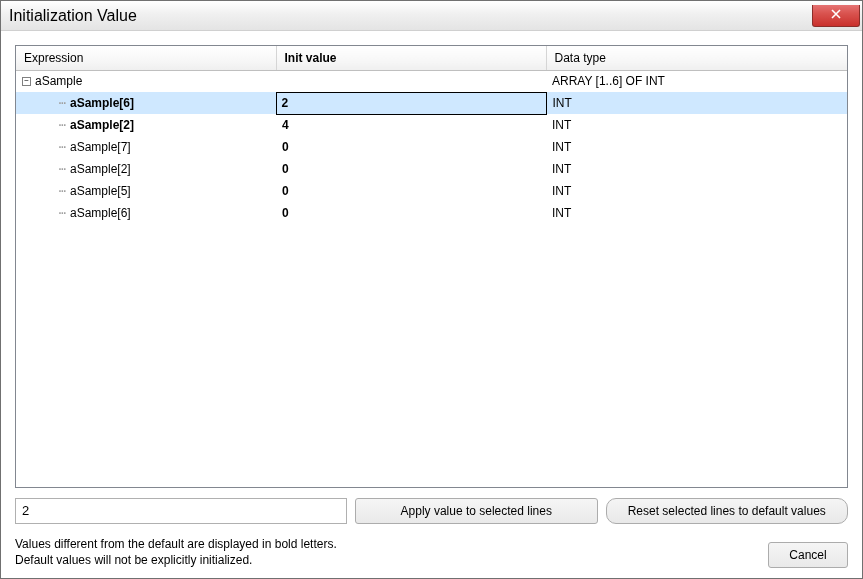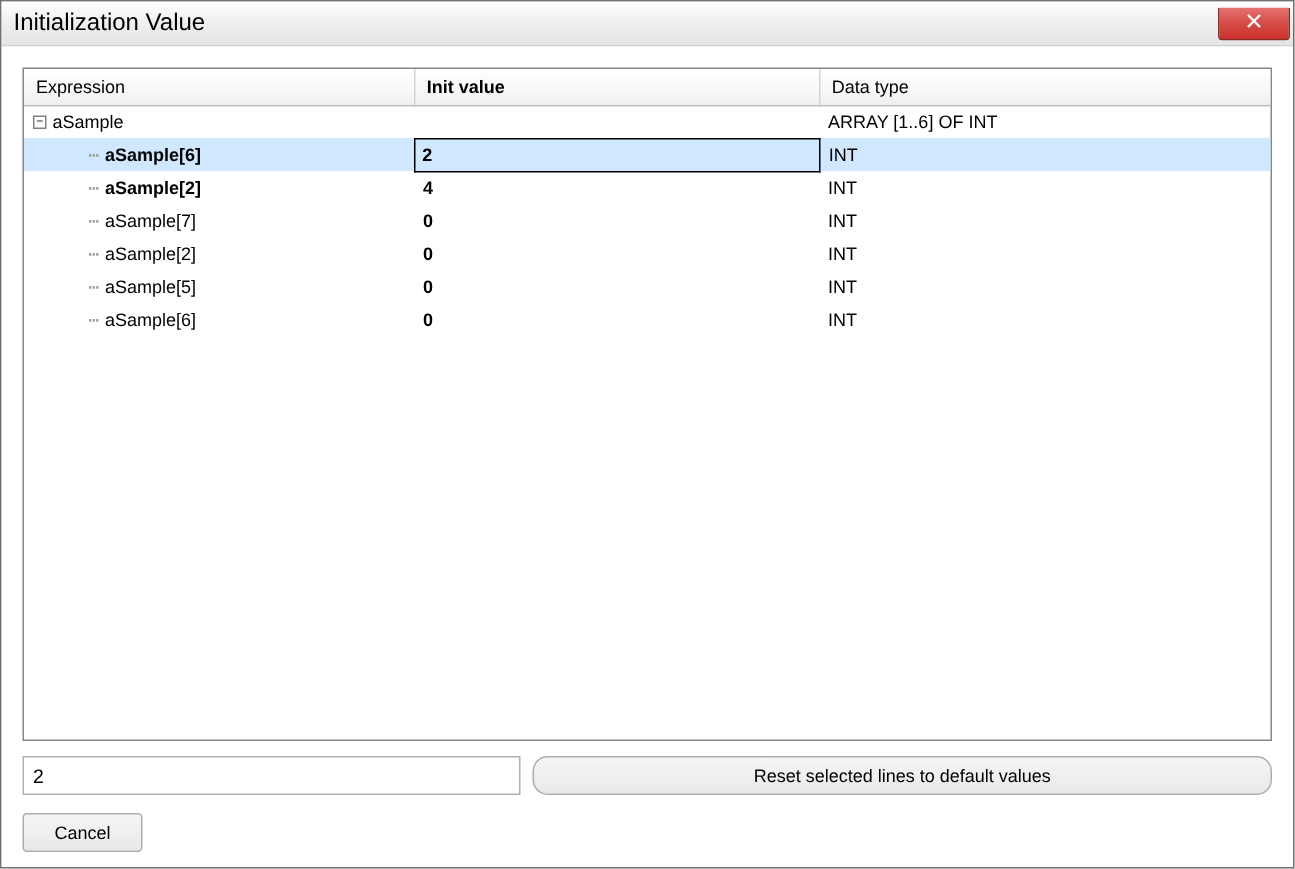--- a/index.html
+++ b/index.html
@@ -264,22 +264,27 @@
             </td>
             <td class="col-init">0</td>
             <td class="col-type">INT</td>
           </tr>
         </tbody>
     </table>
   </div>
 
   <div class="action-row">
     <input class="value-input" type="text" value="2" style="">
+    <button class="btn wide1">Apply value to selected lines</button>
     <button class="btn wide2">Reset selected lines to default values</button>
   </div>
 
   <div class="bottom-row">
+    <div class="hint-text">
+      <div>Values different from the default are displayed in bold letters.</div>
+      <div>Default values will not be explicitly initialized.</div>
+    </div>
     <div class="dlg-buttons">
       <button class="btn">Cancel</button>
     </div>
   </div>
 
 </div>
 
 </body></html>

